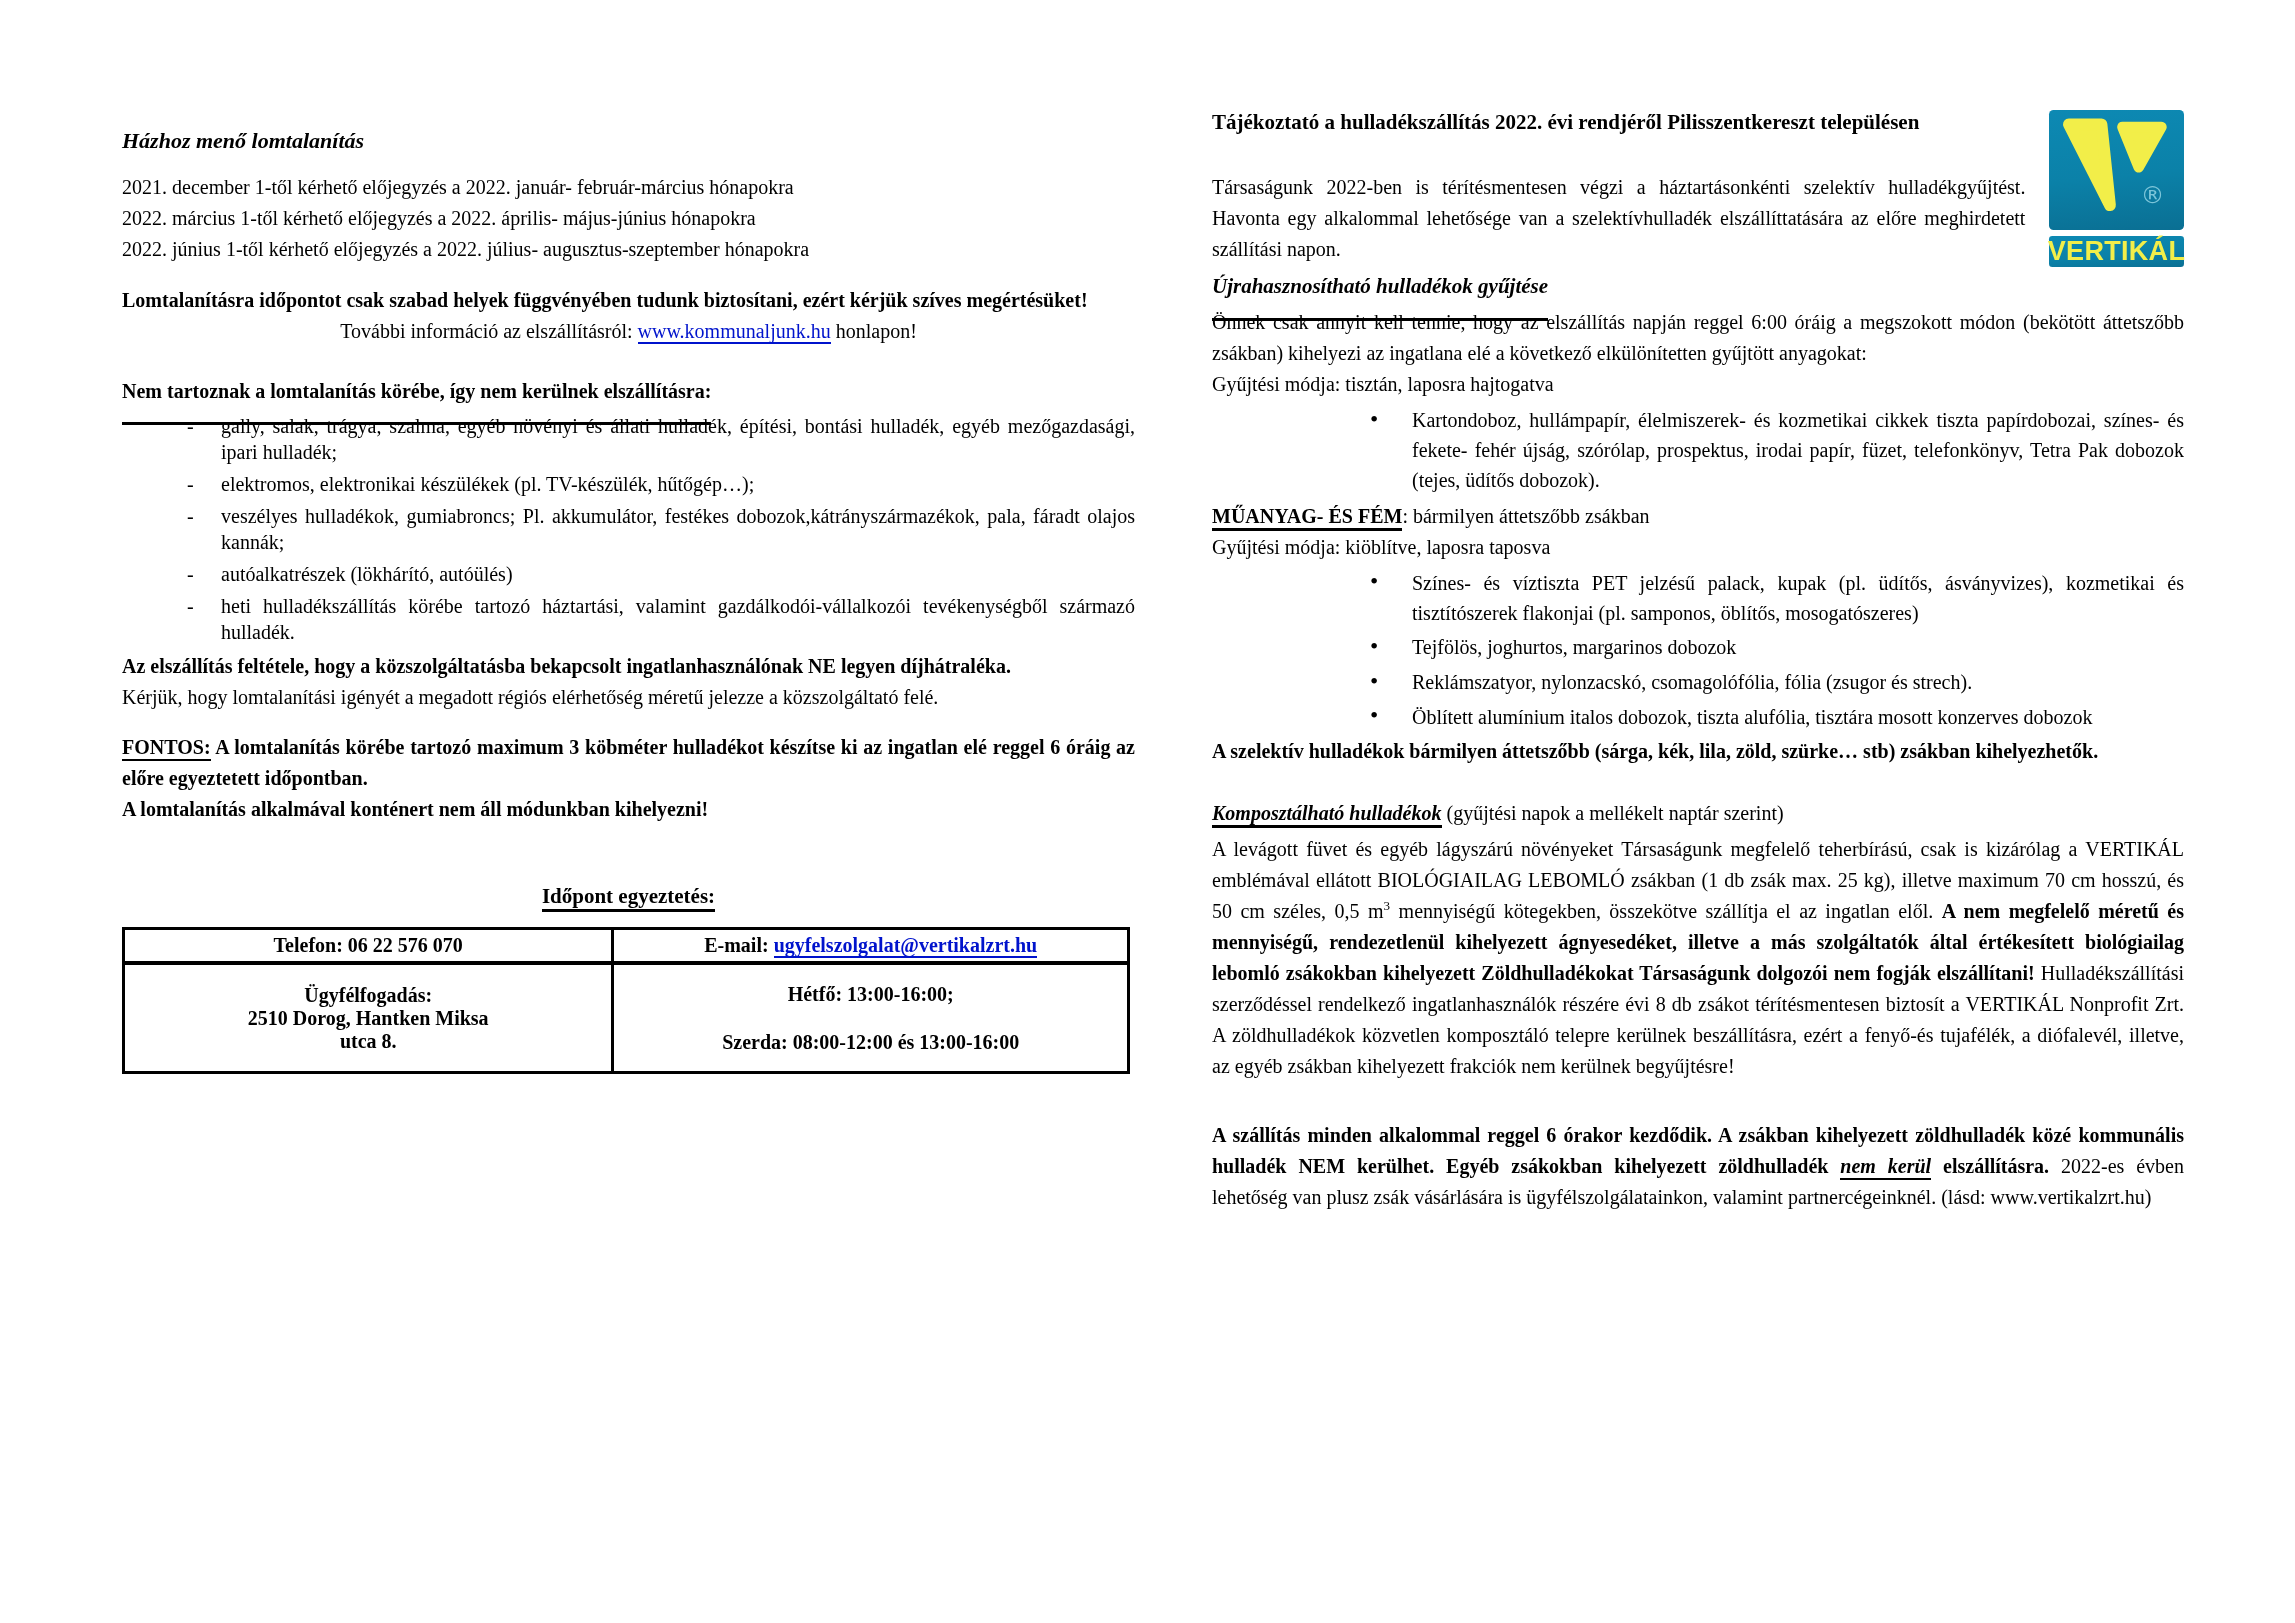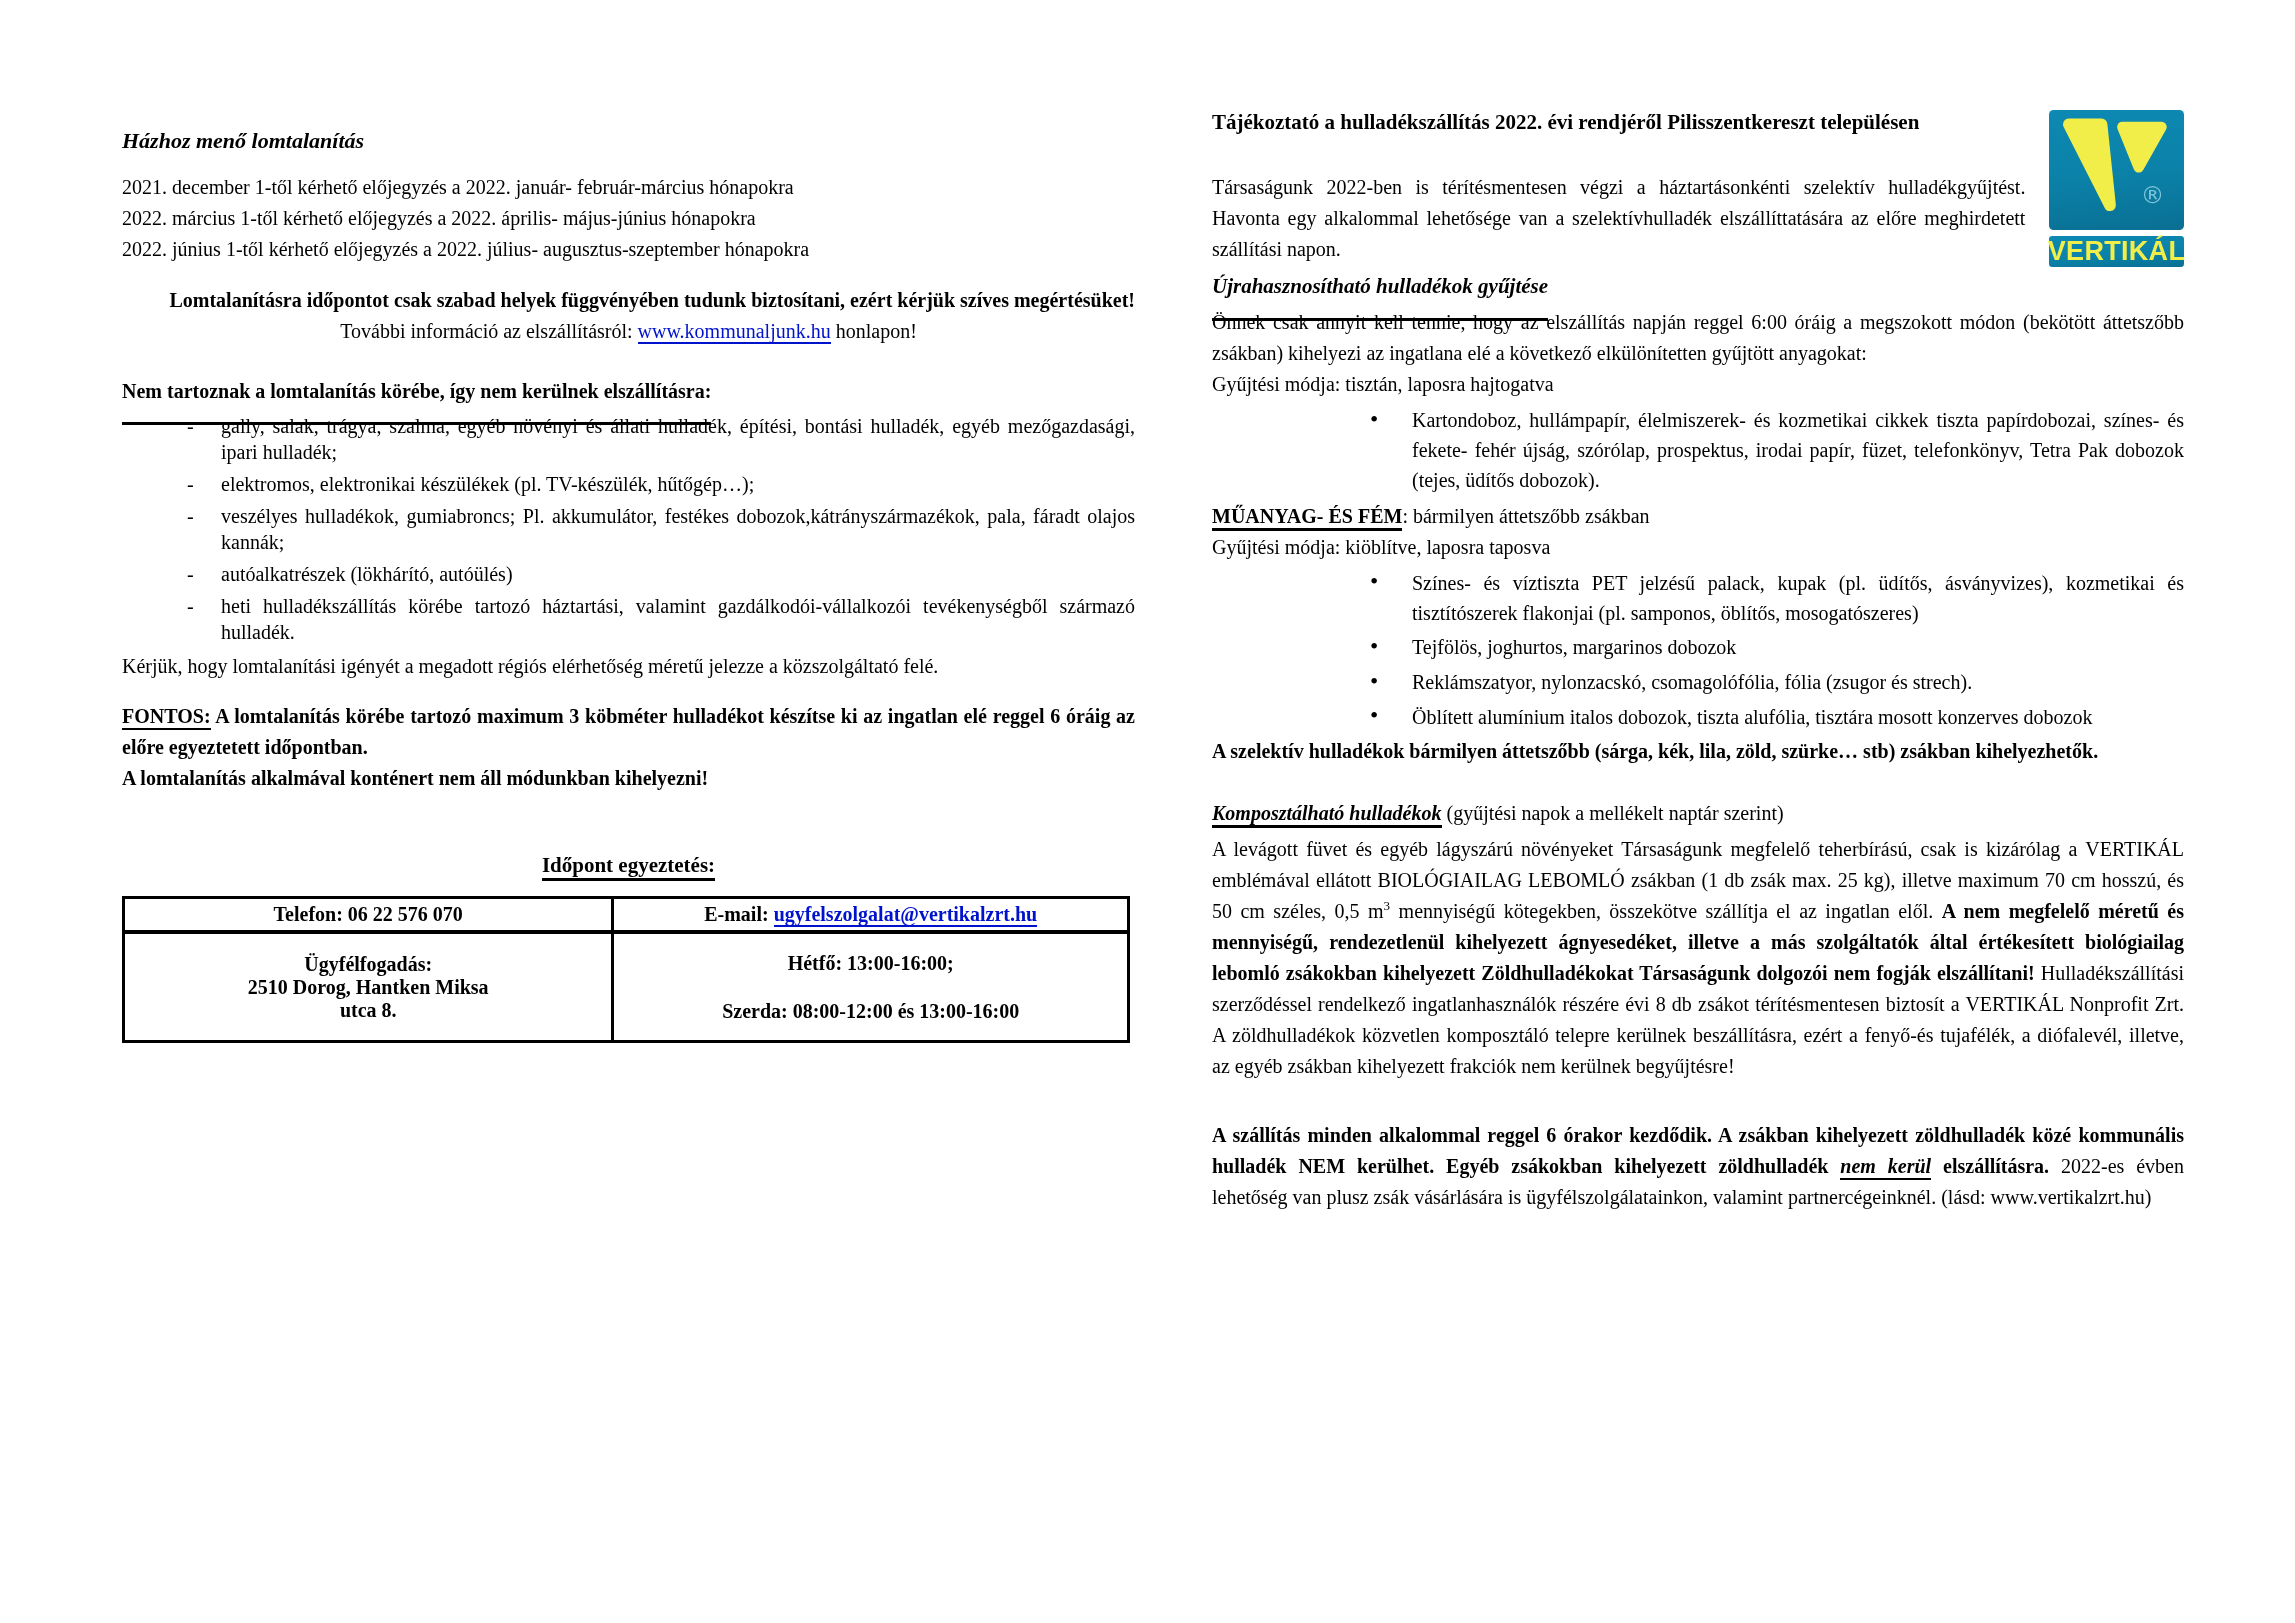--- a/index.html
+++ b/index.html
@@ -16,21 +16,21 @@
     color:var(--ink);
     -webkit-font-smoothing:antialiased;
   }
   .col-left{ position:absolute; left:122px; top:126px; width:1013px; }
   .col-right{ position:absolute; left:1212px; top:107px; width:972px; }
 
   
   .lheading{ font-style:italic; font-weight:bold; font-size:22px; line-height:29px; margin-bottom:17px; }
   .sched-block{ margin-bottom:19.6px; }
   .sched-line{ font-size:20px; line-height:31px; white-space:nowrap; }
-  .notice{ font-weight:bold; text-align:right; font-size:20px; line-height:31px; }
+  .notice{ font-weight:bold; text-align:left; font-size:20px; line-height:31px; }
   .info-line{ text-align:center; font-size:20px; line-height:31px; margin-bottom:29px; }
   .xheading{ font-weight:bold; font-size:20px; line-height:31px; margin-bottom:6.5px; }
   .u-thick{ border-bottom:3.9px solid #000; padding-bottom:20px; }
   .u-med{ border-bottom:3.3px solid #000; padding-bottom:1.3px; }
   .u-thin{ border-bottom:2.6px solid #000; padding-bottom:0.7px; }
   .xlist{ }
   .xitem{ position:relative; padding-left:99px; font-size:20px; line-height:26px; margin-bottom:5.9px; text-align:justify; }
   .xitem::before{ content:"-"; position:absolute; left:65px; top:0; font-size:20px; }
   .cond{ font-weight:bold; font-size:20px; line-height:31px; text-align:justify; }
   .req{ font-size:20px; line-height:31px; text-align:justify; margin-bottom:19.6px; }
@@ -108,20 +108,21 @@
   </div>
 
   <div class="xlist">
     <div class="xitem"><span>gally, salak, trágya, szalma, egyéb növényi és állati hulladék, építési, bontási hulladék, egyéb mezőgazdasági, ipari hulladék;</span></div>
     <div class="xitem"><span>elektromos, elektronikai készülékek (pl. TV-készülék, hűtőgép…);</span></div>
     <div class="xitem"><span>veszélyes hulladékok, gumiabroncs; Pl. akkumulátor, festékes dobozok,kátrányszármazékok, pala, fáradt olajos kannák;</span></div>
     <div class="xitem"><span>autóalkatrészek (lökhárító, autóülés)</span></div>
     <div class="xitem"><span>heti hulladékszállítás körébe tartozó háztartási, valamint gazdálkodói-vállalkozói tevékenységből származó hulladék.</span></div>
   </div>
 
+  <div class="cond">Az elszállítás feltétele, hogy a közszolgáltatásba bekapcsolt ingatlanhasználónak NE legyen díjhátraléka.</div>
   <div class="req">Kérjük, hogy lomtalanítási igényét a megadott régiós elérhetőség méretű jelezze a közszolgáltató felé.</div>
 
   <div class="fontos">
     <span class="u-thin">FONTOS:</span><span> A lomtalanítás körébe tartozó maximum 3 köbméter hulladékot készítse ki az ingatlan elé reggel 6 óráig az előre egyeztetett időpontban.</span>
   </div>
   <div class="container-note">A lomtalanítás alkalmával konténert nem áll módunkban kihelyezni!</div>
 
   <div class="appt-heading">
     <span class="u-med">Időpont egyeztetés:</span>
   </div>

